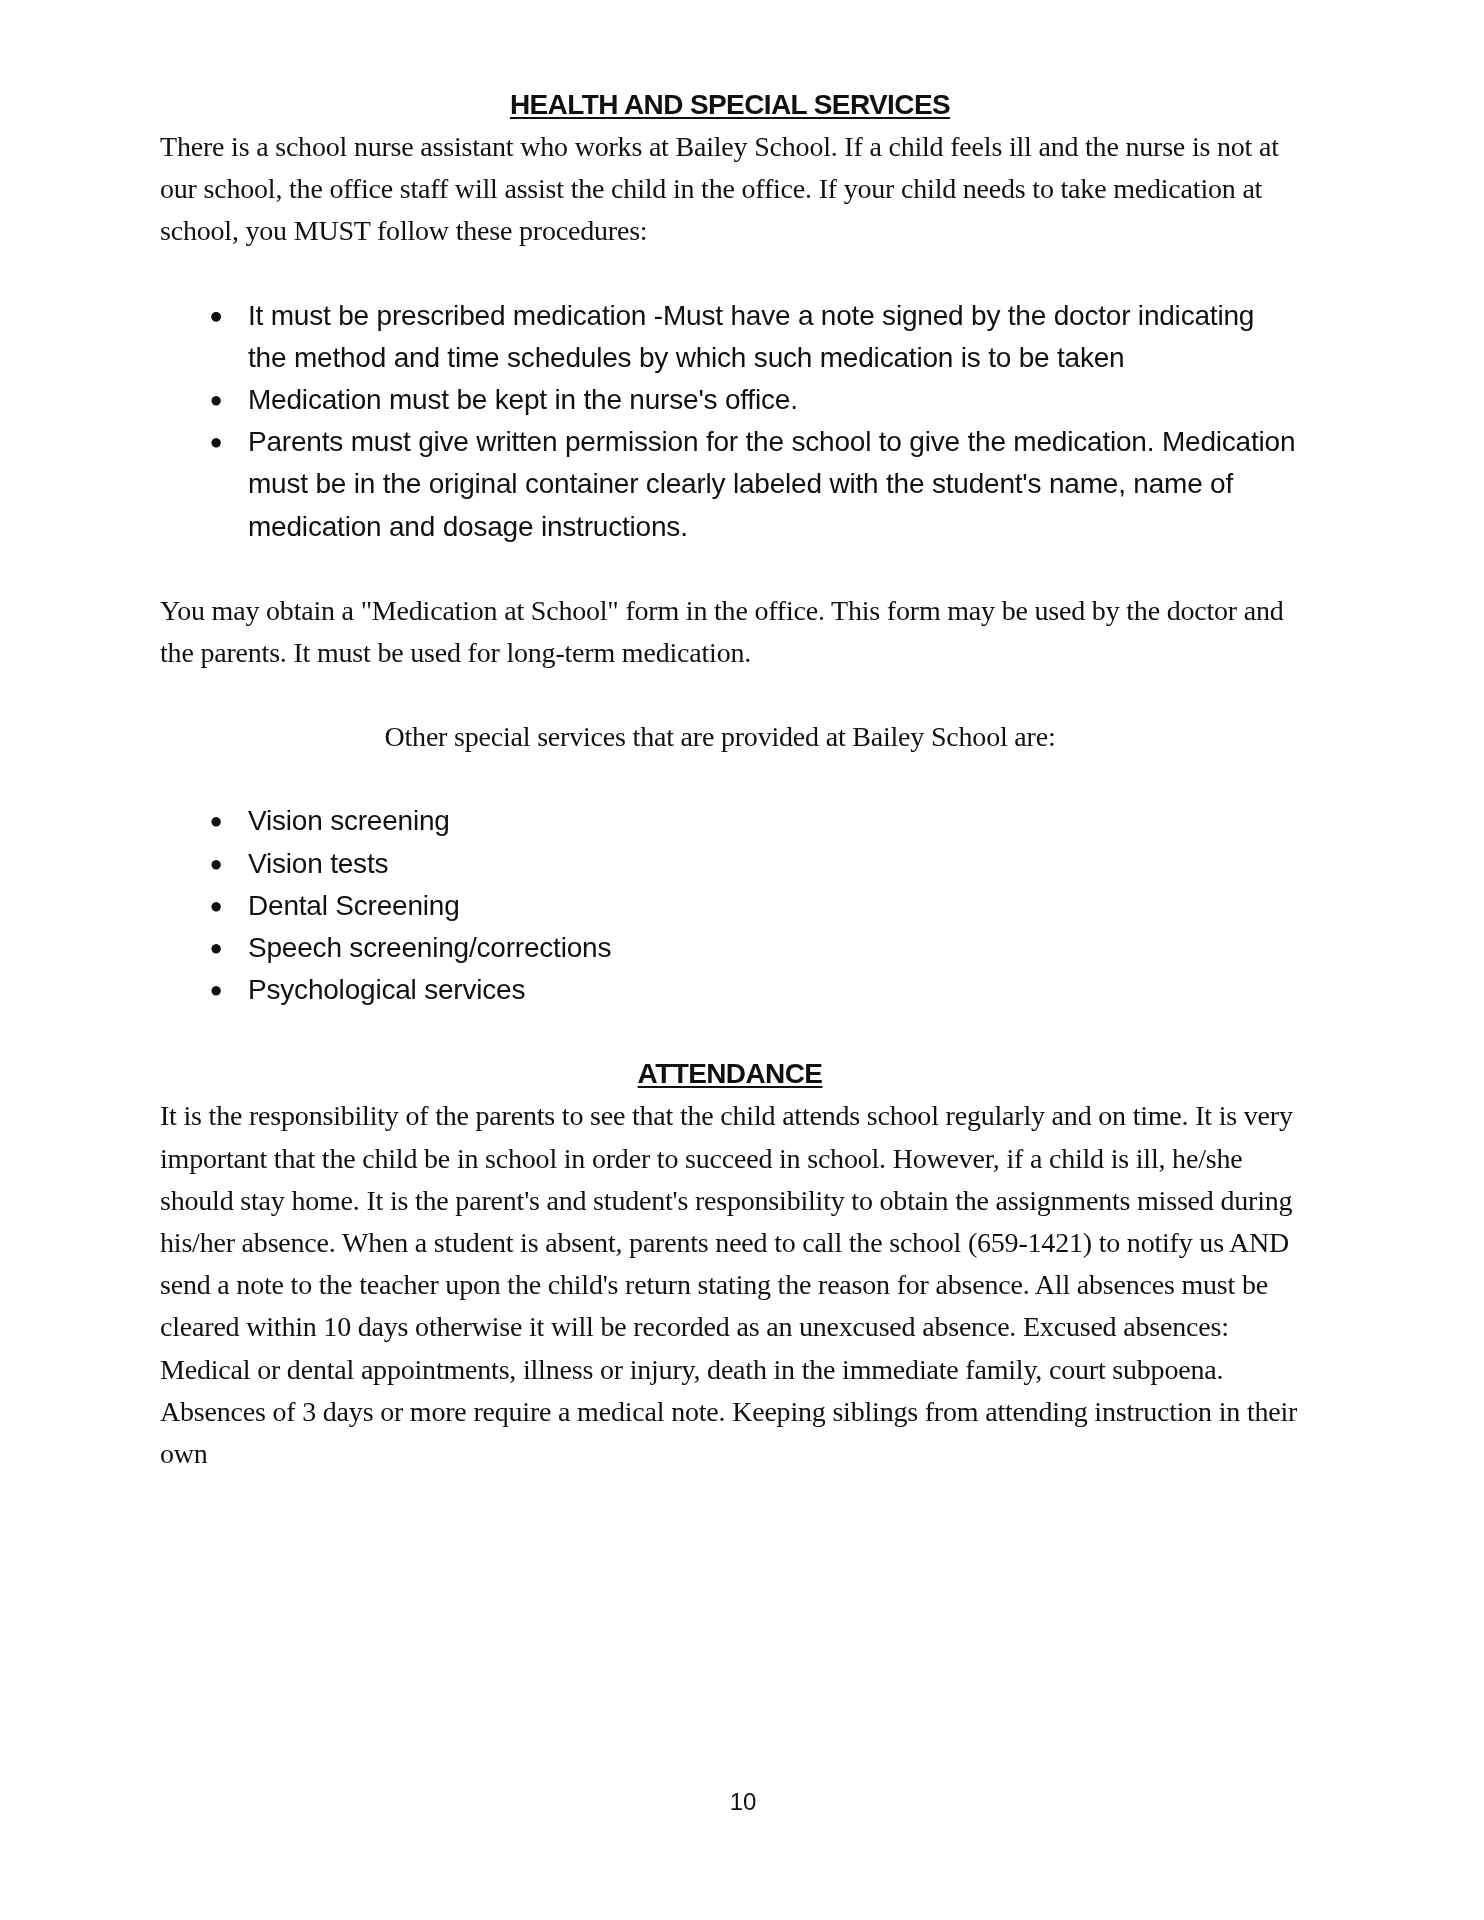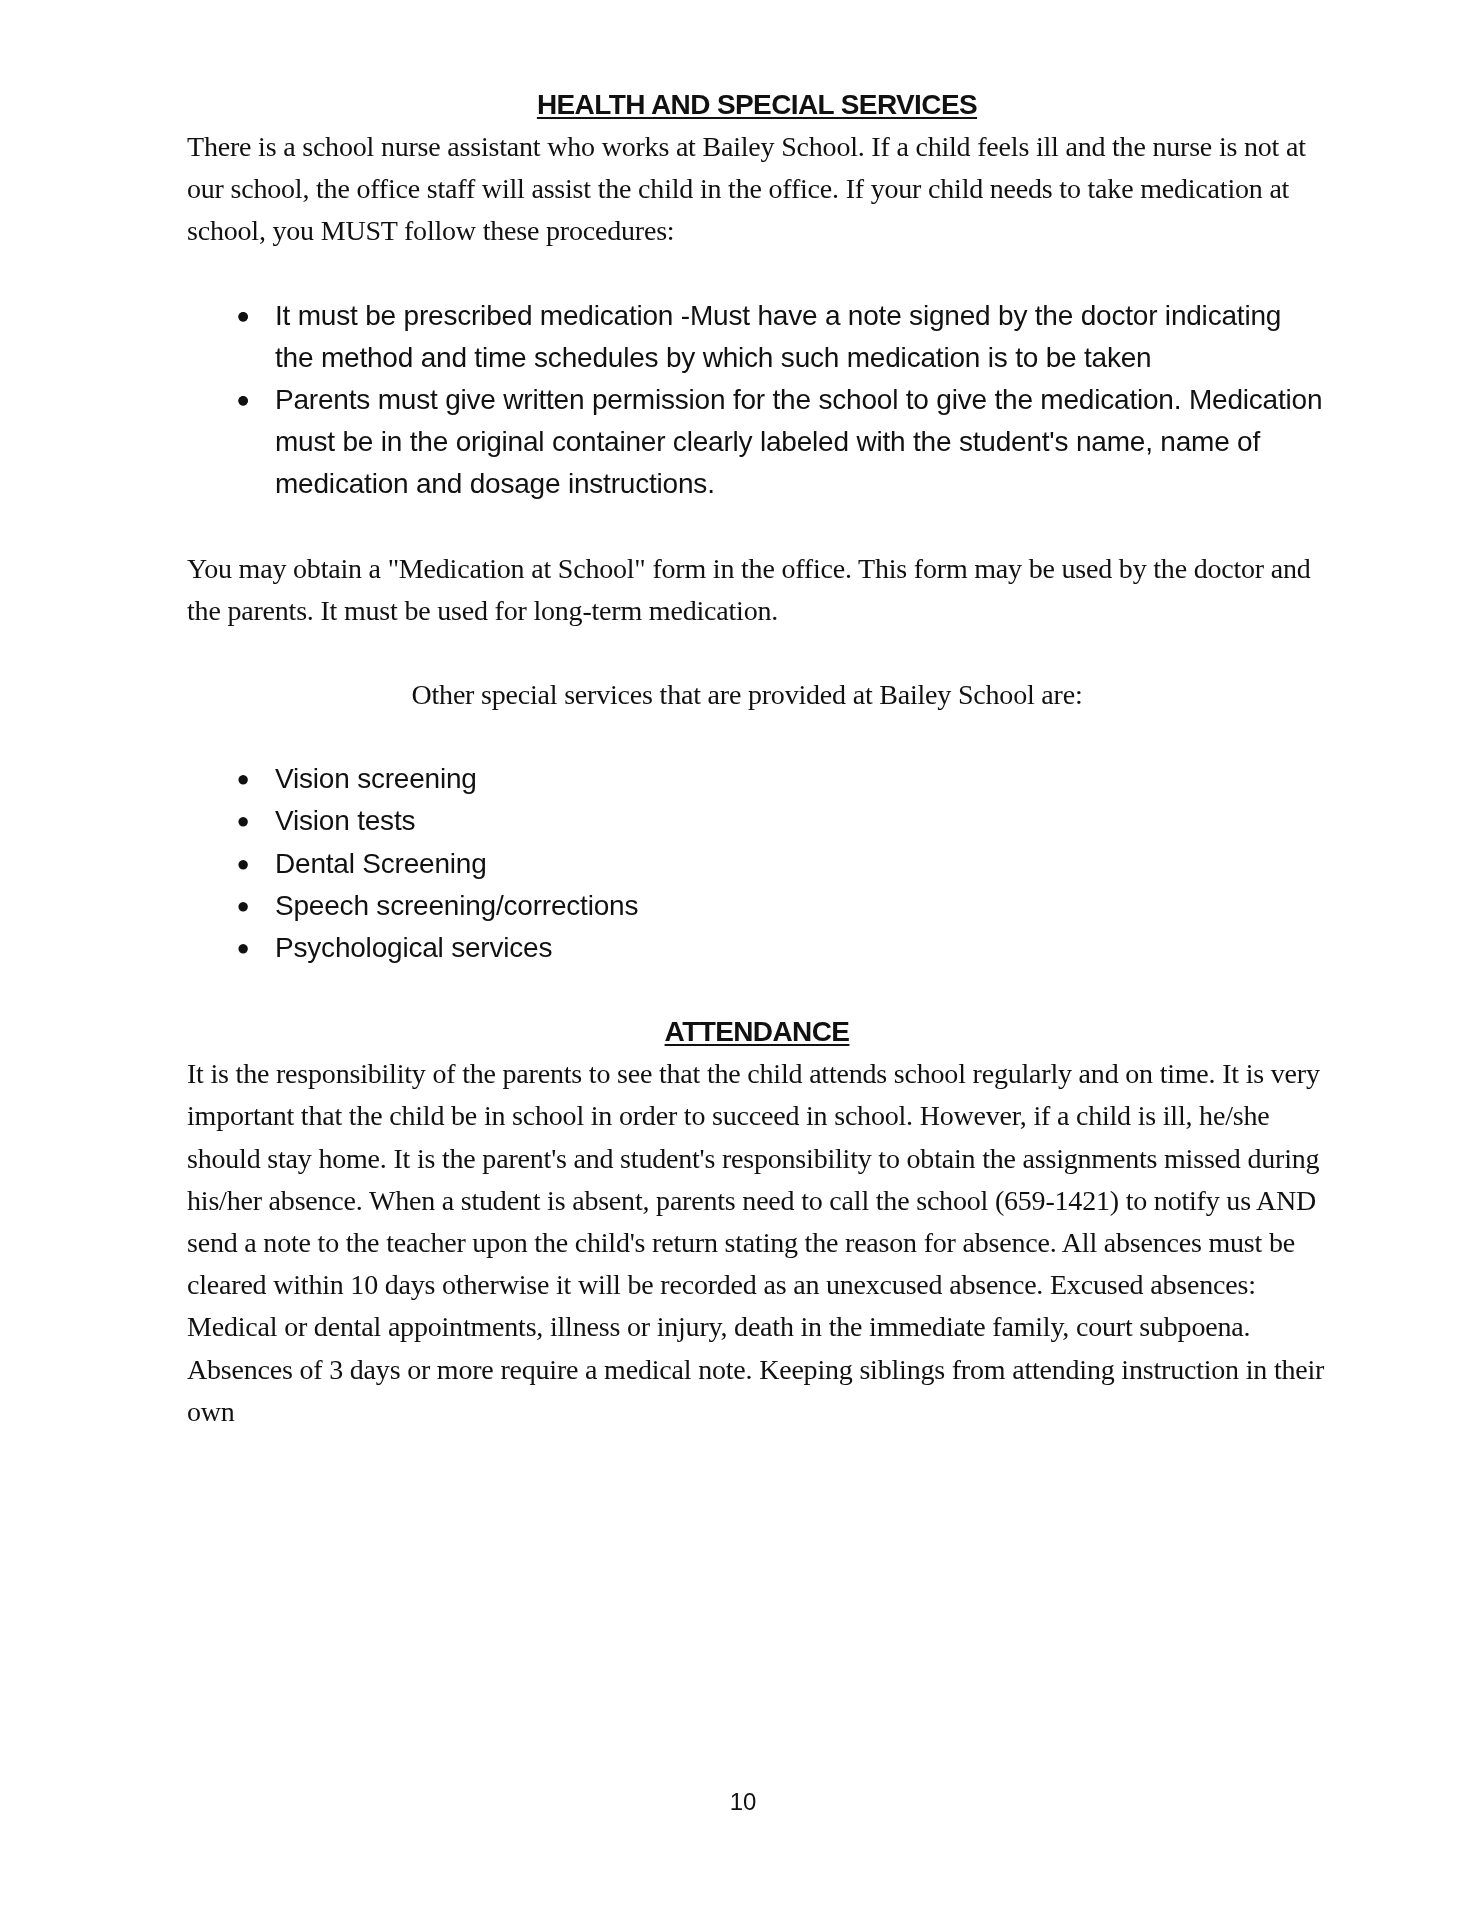--- a/index.html
+++ b/index.html
@@ -10,21 +10,21 @@
     body {
       width: 1484px;
       height: 1920px;
       position: relative;
       overflow: hidden;
       color: #111111;
       font-family: "Liberation Sans", "DejaVu Sans", sans-serif;
     }
     .page {
       position: absolute;
-      left: 187px;
+      left: 160px;
       top: 84px;
       width: 1140px;
       font-size: 28px;
       line-height: 42.2px;
       letter-spacing: -0.2px;
     }
     .heading {
       text-align: center;
       font-weight: bold;
       text-decoration: underline;
@@ -87,20 +87,21 @@
   <ul class="bullets">
     <li>
       <span class="bullet">●</span>
     </li>
     <li>
       <span class="bullet">●</span>
       <span>It must be prescribed medication -Must have a note signed by the doctor indicating the method and time schedules by which such medication is to be taken</span>
     </li>
     <li>
       <span class="bullet">●</span>
+      <span>Medication must be kept in the nurse's office.</span>
     </li>
     <li>
       <span class="bullet">●</span>
       <span>Parents must give written permission for the school to give the medication. Medication must be in the original container clearly labeled with the student's name, name of medication and dosage instructions.</span>
     </li>
   </ul>
 
   <div class="gap"></div>
 
   <p>You may obtain a "Medication at School" form in the office. This form may be used by the doctor and the parents. It must be used for long-term medication.</p>

